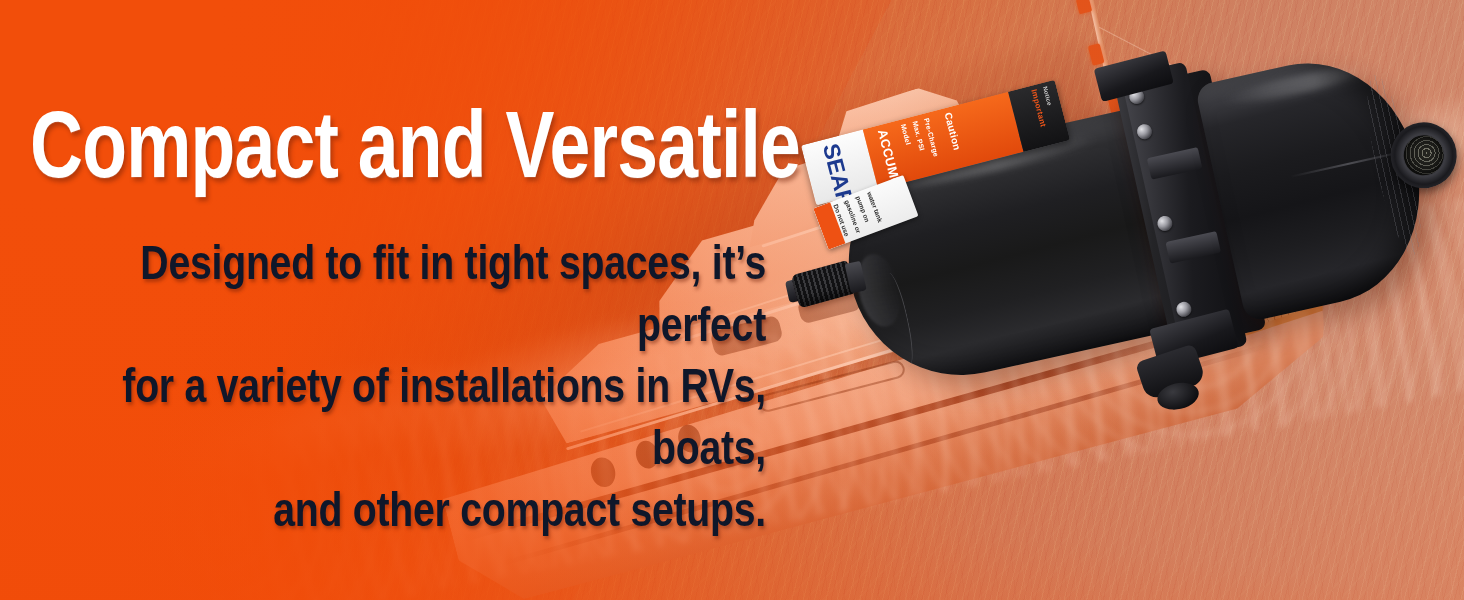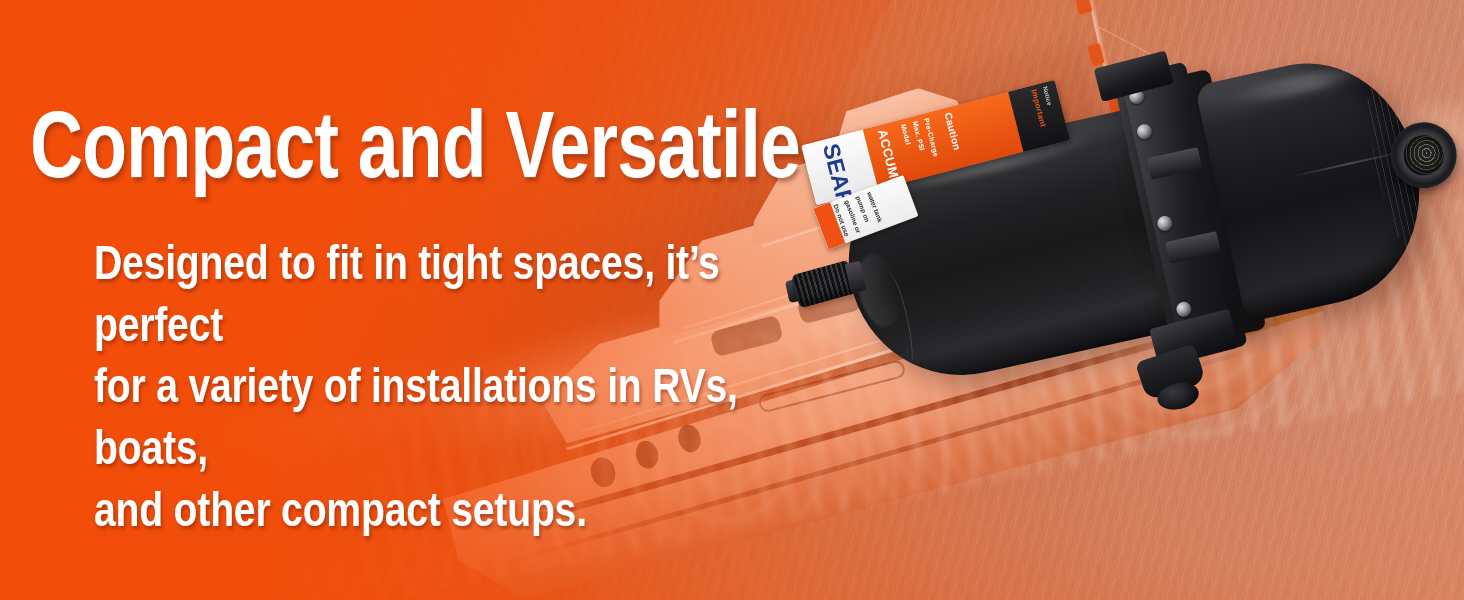--- a/index.html
+++ b/index.html
@@ -366,21 +366,21 @@
     font-weight:700; font-size:94px; line-height:.96;
     color:#fff; letter-spacing:-1px;
     transform:scaleX(.78); transform-origin:left top;
     white-space:nowrap;
     text-shadow:3px 4px 5px rgba(108,28,6,.45), 0 1px 0 rgba(255,255,255,.2);
   }
   .sub{
     position:absolute; left:10px; top:232px; width:840px;
     font-family:"Liberation Sans Narrow","Liberation Sans", sans-serif;
     font-weight:700; font-size:49px; line-height:1.26;
-    color:#ffffff; text-align:left; letter-spacing:-.3px;
+    color:#0f172a; text-align:right; letter-spacing:-.3px;
     text-shadow:2px 3px 4px rgba(108,28,6,.45);
   }
   .sub span{ display:block; transform:scaleX(.80); }
 </style>
 </head>
 <body>
 
 <div class="banner">
 
   <div class="water"></div>

